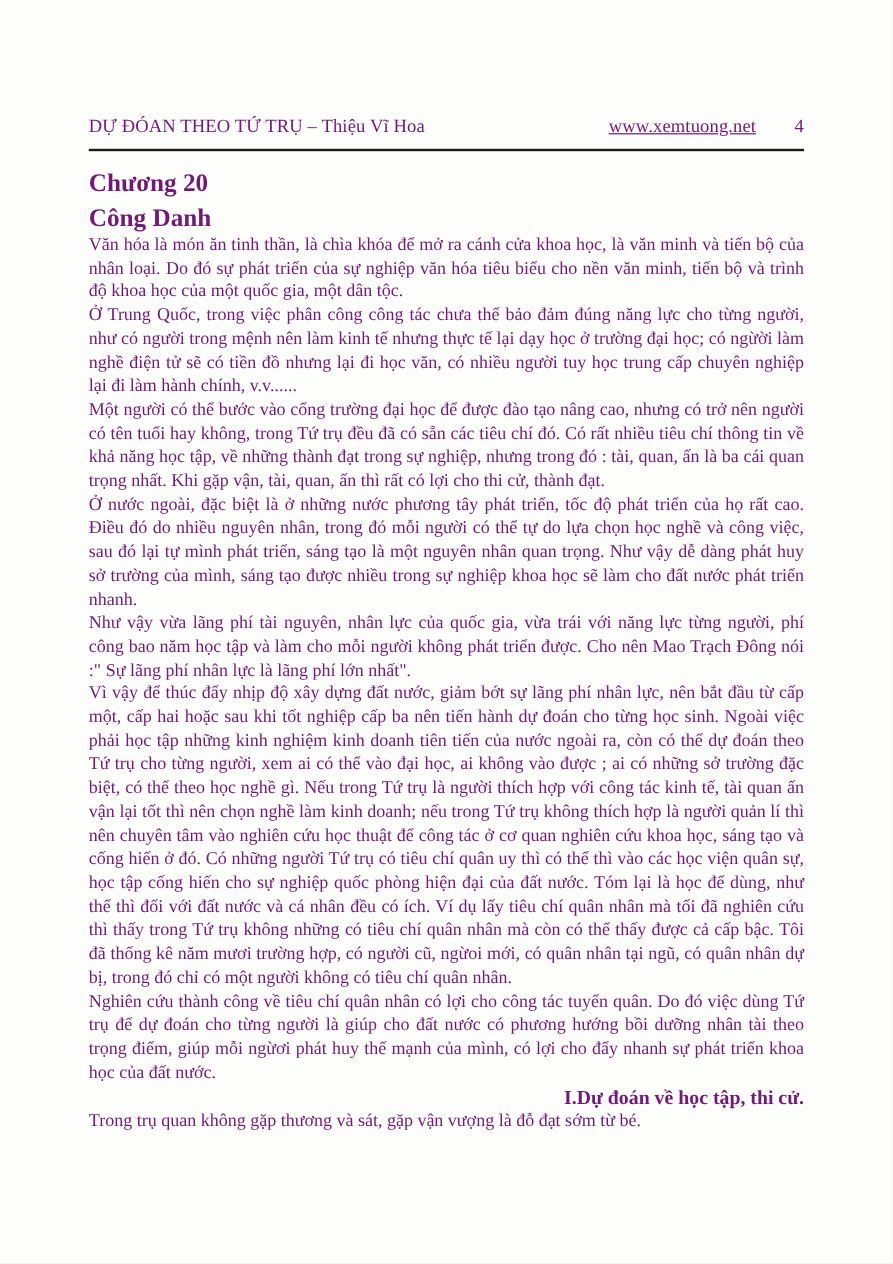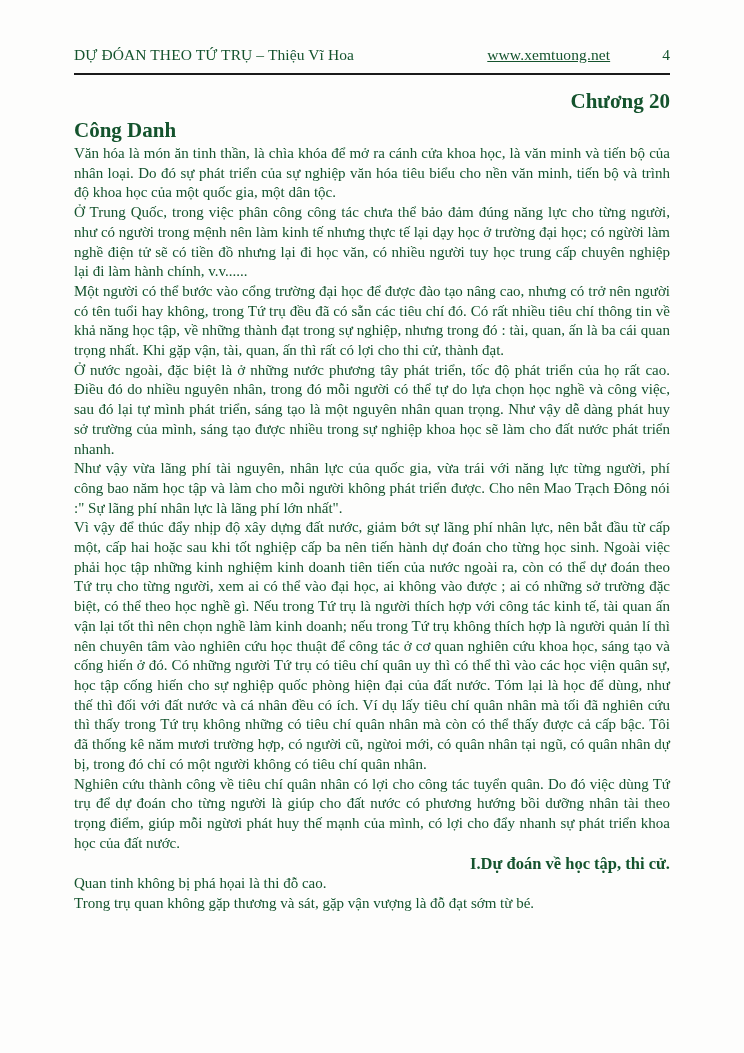--- a/index.html
+++ b/index.html
@@ -1,52 +1,53 @@
 <!DOCTYPE html>
 <html lang="vi"><head>
 <meta charset="utf-8">
 <style>
   html,body{margin:0;padding:0;background:#e8e8e8;}
   .page{
     position:relative;
     width:744px;height:1053px;
     margin:0 auto;
     background:#fdfdfc;
-    color:#14532d;
+    color:#701a75;
     font-family:"Liberation Serif","DejaVu Serif",serif;
     box-sizing:border-box;
-    padding:46px 74px 0 74px;
+    padding:69px 74px 0 74px;
   }
   .page-header{
     display:flex;
     justify-content:space-between;
     align-items:baseline;
     font-size:15.5px;
     letter-spacing:0.1px;
     white-space:nowrap;
   }
   .header-right{
     display:flex;
     align-items:flex-end;
-    gap:52px;
+    gap:32px;
+    margin-top:28px;
   }
   .website{
     text-decoration:underline;
     color:inherit;
     cursor:pointer;
   }
   .header-rule{
     border-bottom:2px solid #1b1b1b;
     margin-top:9px;
   }
   .chapter-number{
     margin:13px 0 0 0;
     font-size:21px;
     font-weight:bold;
-    text-align:right;
+    text-align:left;
     line-height:27px;
   }
   .chapter-title{
     margin:2px 0 0 0;
     font-size:21px;
     font-weight:bold;
     line-height:27px;
   }
   .body-text{
     font-size:15px;
@@ -81,17 +82,16 @@
 
   <main class="body-text">
     <p>Văn hóa là món ăn tinh thần, là chìa khóa để mở ra cánh cửa khoa học, là văn minh và tiến bộ của nhân loại. Do đó sự phát triển của sự nghiệp văn hóa tiêu biểu cho nền văn minh, tiến bộ và trình độ khoa học của một quốc gia, một dân tộc.</p>
     <p>Ở Trung Quốc, trong việc phân công công tác chưa thể bảo đảm đúng năng lực cho từng người, như có người trong mệnh nên làm kinh tế nhưng thực tế lại dạy học ở trường đại học; có ngừời làm nghề điện tử sẽ có tiền đồ nhưng lại đi học văn, có nhiều người tuy học trung cấp chuyên nghiệp lại đi làm hành chính, v.v......</p>
     <p>Một người có thể bước vào cổng trường đại học để được đào tạo nâng cao, nhưng có trở nên người có tên tuổi hay không, trong Tứ trụ đều đã có sẵn các tiêu chí đó. Có rất nhiều tiêu chí thông tin về khả năng học tập, về những thành đạt trong sự nghiệp, nhưng trong đó : tài, quan, ấn là ba cái quan trọng nhất. Khi gặp vận, tài, quan, ấn thì rất có lợi cho thi cử, thành đạt.</p>
     <p>Ở nước ngoài, đặc biệt là ở những nước phương tây phát triển, tốc độ phát triển của họ rất cao. Điều đó do nhiều nguyên nhân, trong đó mỗi người có thể tự do lựa chọn học nghề và công việc, sau đó lại tự mình phát triển, sáng tạo là một nguyên nhân quan trọng. Như vậy dễ dàng phát huy sở trường của mình, sáng tạo được nhiều trong sự nghiệp khoa học sẽ làm cho đất nước phát triển nhanh.</p>
     <p>Như vậy vừa lãng phí tài nguyên, nhân lực của quốc gia, vừa trái với năng lực từng người, phí công bao năm học tập và làm cho mỗi người không phát triển được. Cho nên Mao Trạch Đông nói :" Sự lãng phí nhân lực là lãng phí lớn nhất".</p>
     <p>Vì vậy để thúc đẩy nhịp độ xây dựng đất nước, giảm bớt sự lãng phí nhân lực, nên bắt đầu từ cấp một, cấp hai hoặc sau khi tốt nghiệp cấp ba nên tiến hành dự đoán cho từng học sinh. Ngoài việc phải học tập những kinh nghiệm kinh doanh tiên tiến của nước ngoài ra, còn có thể dự đoán theo Tứ trụ cho từng người, xem ai có thể vào đại học, ai không vào được ; ai có những sở trường đặc biệt, có thể theo học nghề gì. Nếu trong Tứ trụ là người thích hợp với công tác kinh tế, tài quan ấn vận lại tốt thì nên chọn nghề làm kinh doanh; nếu trong Tứ trụ không thích hợp là người quản lí thì nên chuyên tâm vào nghiên cứu học thuật để công tác ở cơ quan nghiên cứu khoa học, sáng tạo và cống hiến ở đó. Có những người Tứ trụ có tiêu chí quân uy thì có thể thì vào các học viện quân sự, học tập cống hiến cho sự nghiệp quốc phòng hiện đại của đất nước. Tóm lại là học để dùng, như thế thì đối với đất nước và cá nhân đều có ích. Ví dụ lấy tiêu chí quân nhân mà tối đã nghiên cứu thì thấy trong Tứ trụ không những có tiêu chí quân nhân mà còn có thể thấy được cả cấp bậc. Tôi đã thống kê năm mươi trường hợp, có người cũ, ngừoi mới, có quân nhân tại ngũ, có quân nhân dự bị, trong đó chỉ có một người không có tiêu chí quân nhân.</p>
     <p>Nghiên cứu thành công về tiêu chí quân nhân có lợi cho công tác tuyển quân. Do đó việc dùng Tứ trụ để dự đoán cho từng người là giúp cho đất nước có phương hướng bồi dưỡng nhân tài theo trọng điểm, giúp mỗi ngừơi phát huy thế mạnh của mình, có lợi cho đẩy nhanh sự phát triển khoa học của đất nước.</p>
     <p class="section-heading">I.Dự đoán về học tập, thi cử.</p>
-    <p>Quan tinh không bị phá họai là thi đỗ cao.</p>
     <p>Trong trụ quan không gặp thương và sát, gặp vận vượng là đỗ đạt sớm từ bé.</p>
   </main>
 
 </div>
 
 </body></html>

